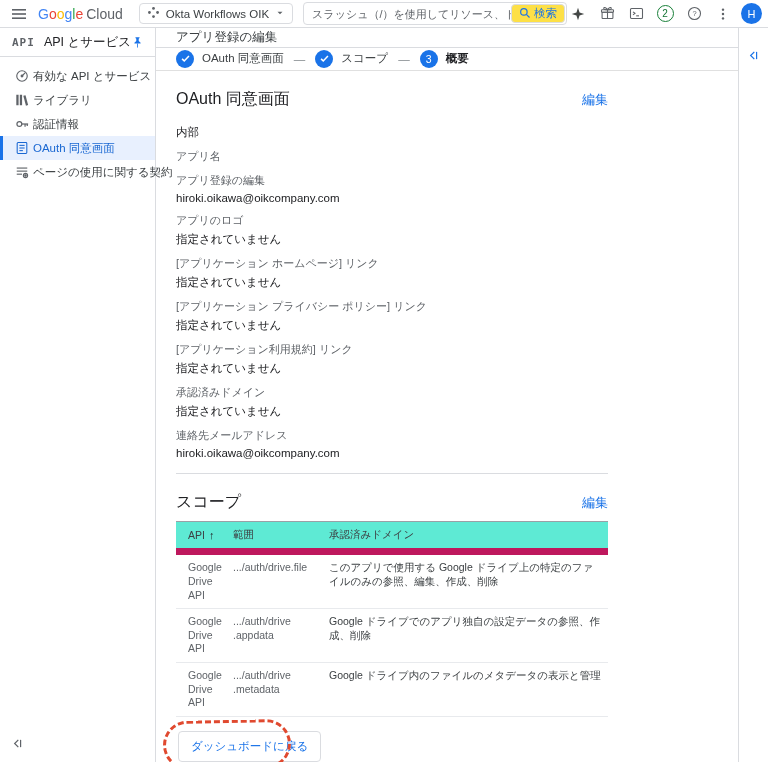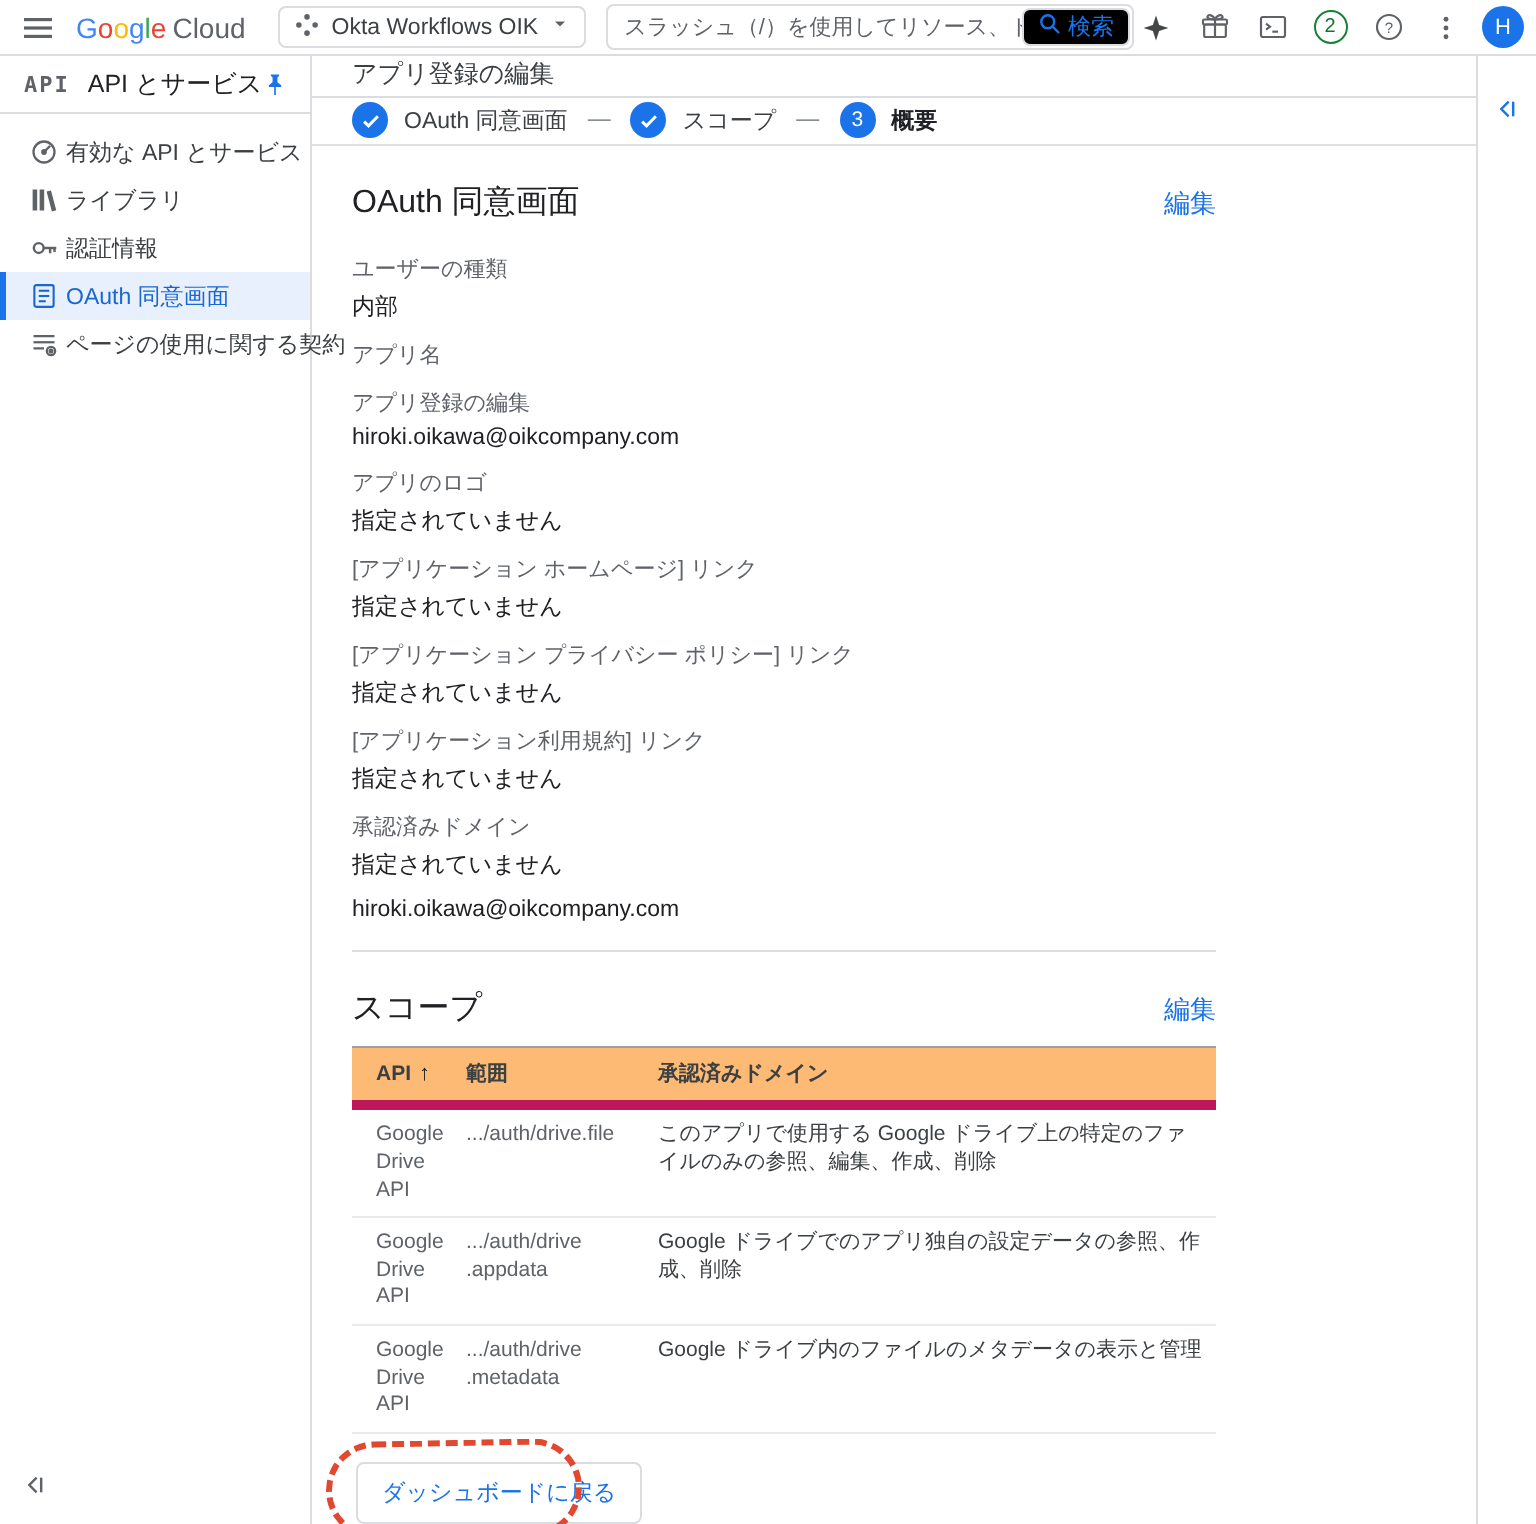--- a/index.html
+++ b/index.html
@@ -15,21 +15,21 @@
   .logo .cloud { color:#5f6368; margin-left:3px; }
   .projectbtn { margin-left:16px; height:21px; display:flex; align-items:center; gap:6px;
     border:1px solid #dadce0; border-radius:4px; background:#fff; padding:0 7px;
     font-size:11.5px; color:#3c4043; cursor:pointer; white-space:nowrap; }
   .searchbox { margin-left:10px; flex:0 1 335px; height:23px; display:flex; align-items:center;
     border:1px solid #dadce0; border-radius:4px; padding:0 1px 0 8px; min-width:120px; }
   .searchbox input { flex:1; border:none; outline:none; font-size:11px; color:#3c4043;
     font-family:inherit; min-width:10px; }
   .searchbox input::placeholder { color:#5f6368; }
   .searchbtn { display:flex; align-items:center; gap:3px; border:1px solid #dadce0;
-    border-radius:4px; background:#000000; color:#1a73e8; font-size:11.5px; padding:2px 7px;
+    border-radius:4px; background:#fde047; color:#1a73e8; font-size:11.5px; padding:2px 7px;
     cursor:pointer; height:19px; }
   .top-right { margin-left:auto; display:flex; align-items:center; gap:7px; }
   .badge2 { width:17px; height:17px; border:1.5px solid #188038; border-radius:50%;
     color:#137333; font-size:10px; display:flex; align-items:center; justify-content:center; }
   .avatar { width:21px; height:21px; border-radius:50%; background:#1a73e8; color:#fff;
     font-size:11px; display:flex; align-items:center; justify-content:center; cursor:pointer; }
 
   
   .app-body { display:flex; height:734px; }
   .sidebar { width:156px; border-right:1px solid #dadce0; position:relative; flex:0 0 156px; }
@@ -74,22 +74,22 @@
   .field { margin-bottom:9px; }
   .field-label { font-size:11px; color:#5f6368; margin-bottom:4px; }
   .field-value { font-size:11.5px; color:#202124; margin-bottom:9px; }
   .hdivider { border:none; border-top:1px solid #dadce0; width:432px; margin:14px 0 0 0; }
   .scope-section { margin-top:18px; }
   .scope-section .section-head { margin-bottom:8px; }
 
   
   table.scopes { width:432px; border-collapse:collapse; border-top:1px solid #9aa0a6;
     font-size:10.5px; }
-  table.scopes th { background:#fdba74; text-align:left; color:#3c4043; font-weight:bold;
-    padding:6px 6px 6px 0; border-bottom:5px solid #be185d; }
+  table.scopes th { background:#5eead4; text-align:left; color:#3c4043; font-weight:normal;
+    padding:6px 6px 6px 0; border-bottom:7px solid #be185d; }
   table.scopes th:first-child, table.scopes td:first-child { padding-left:12px; }
   table.scopes td { vertical-align:top; padding:6px 6px 6px 0; border-bottom:1px solid #e8eaed;
     line-height:1.3; }
   .col-api { width:57px; }
   .col-scope { width:96px; }
   td.api-cell, td.scope-cell { color:#5f6368; }
   td.scope-cell { white-space:pre-line; }
   td.desc-cell { color:#3c4043; }
   .sort-arrow { font-size:11px; margin-left:4px; color:#202124; }
 
@@ -302,21 +302,20 @@
 
     <div class="content">
 
       <div class="section">
         <div class="section-head">
           <span class="section-title">OAuth 同意画面</span>
           <span class="edit-link">編集</span>
         </div>
         <div id="oauth-fields">
             <div class="field">
-              <div class="field-label">ユーザーの種類</div>
               <div class="field-value">内部</div>
             </div>
             <div class="field">
               <div class="field-label">アプリ名</div>
             </div>
             <div class="field">
               <div class="field-label">アプリ登録の編集</div>
               <div class="field-value">hiroki.oikawa@oikcompany.com</div>
             </div>
             <div class="field">
@@ -333,20 +332,21 @@
             </div>
             <div class="field">
               <div class="field-label">[アプリケーション利用規約] リンク</div>
               <div class="field-value">指定されていません</div>
             </div>
             <div class="field">
               <div class="field-label">承認済みドメイン</div>
               <div class="field-value">指定されていません</div>
             </div>
             <div class="field">
+              <div class="field-label">連絡先メールアドレス</div>
               <div class="field-value">hiroki.oikawa@oikcompany.com</div>
             </div>
           </div>
         <hr class="hdivider">
       </div>
 
       <div class="section scope-section">
         <div class="section-head">
           <span class="section-title">スコープ</span>
           <span class="edit-link">編集</span>

